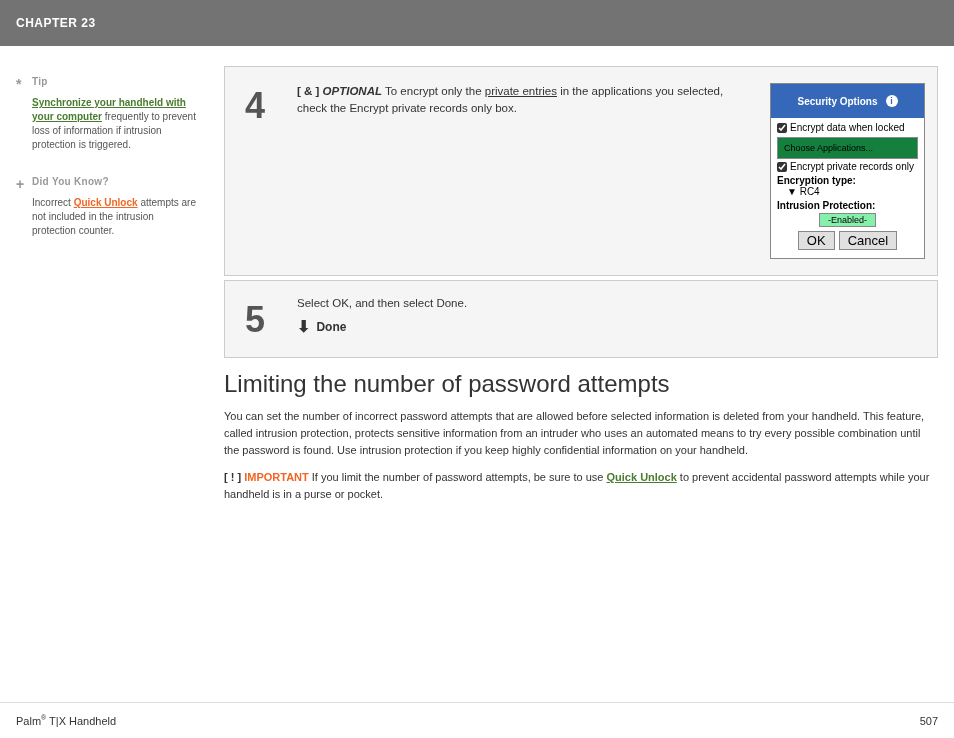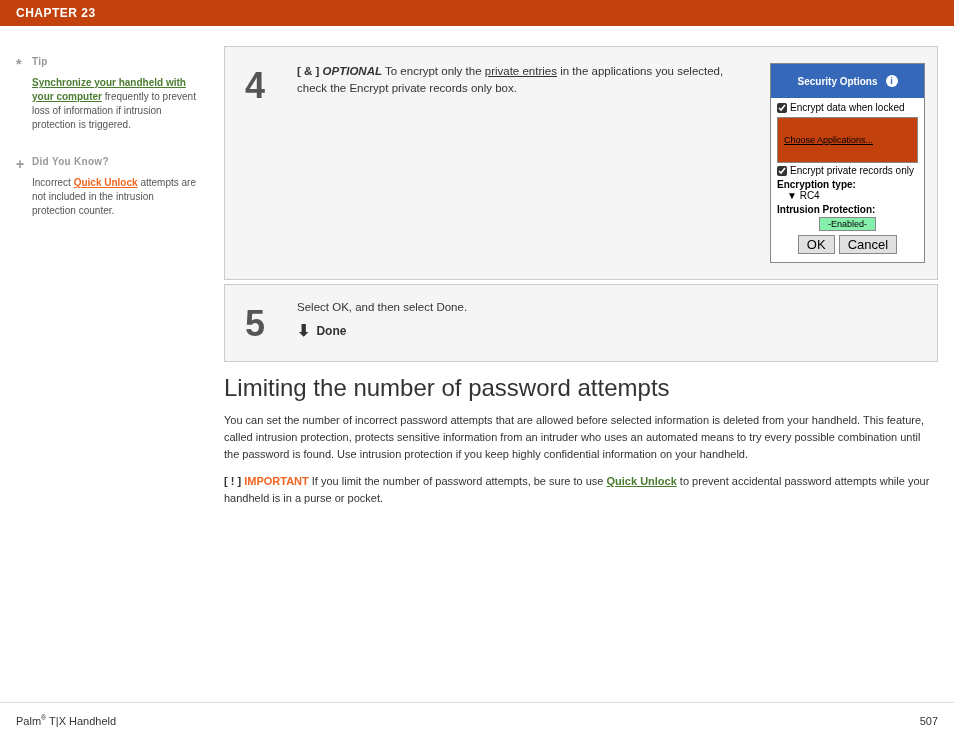--- a/index.html
+++ b/index.html
@@ -7,22 +7,22 @@
       width: 954px;
       height: 738px;
       font-family: Arial, Helvetica, sans-serif;
       background: #fff;
       position: relative;
       overflow: hidden;
     }
 
     
     #header {
-      background: #c2410c;
-      height: 26px;
+      background: #737373;
+      height: 46px;
       display: flex;
       align-items: center;
       padding: 0 16px;
     }
     #header .chapter-label {
       color: #fff;
       font-weight: bold;
       font-size: 12px;
       letter-spacing: 0.5px;
       min-width: 200px;
@@ -178,28 +178,27 @@
       align-items: center;
       gap: 3px;
       margin-bottom: 2px;
     }
     .security-dialog-row input[type="checkbox"] {
       width: 10px;
       height: 10px;
       accent-color: #333;
     }
     .security-dialog-btn {
-      background: #c2410c;
+      background: #15803d;
       border: 1px solid #888;
       font-size: 9px;
-      padding: 17px 6px;
+      padding: 5px 6px;
       margin: 2px 0;
       width: 100%;
       text-align: left;
-      text-decoration: underline;
     }
     .section-label-bold {
       font-weight: bold;
       font-size: 10px;
       margin-top: 3px;
     }
     .section-indent {
       padding-left: 10px;
       font-size: 10px;
     }

